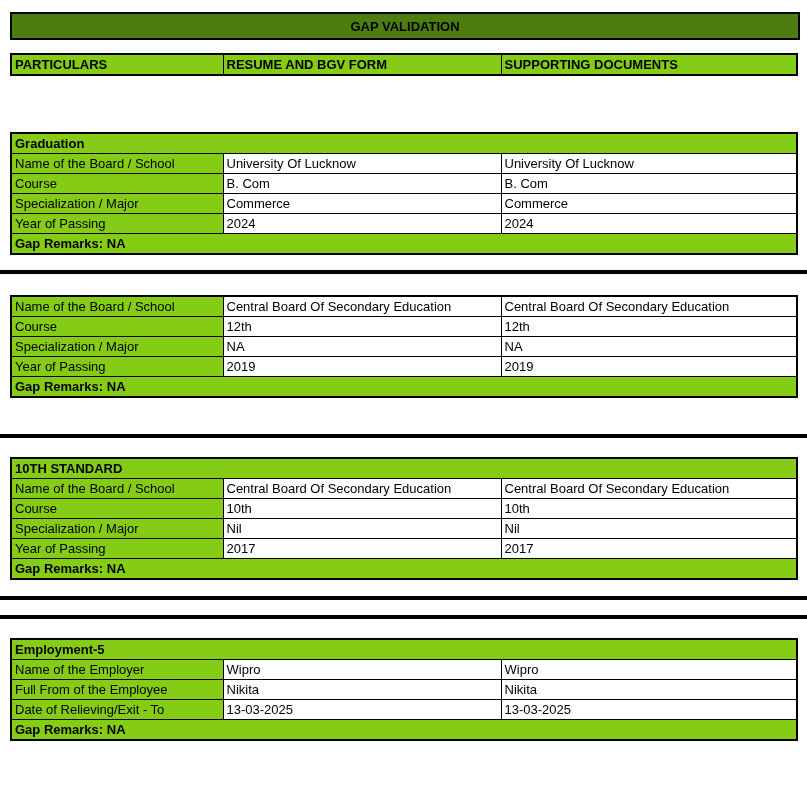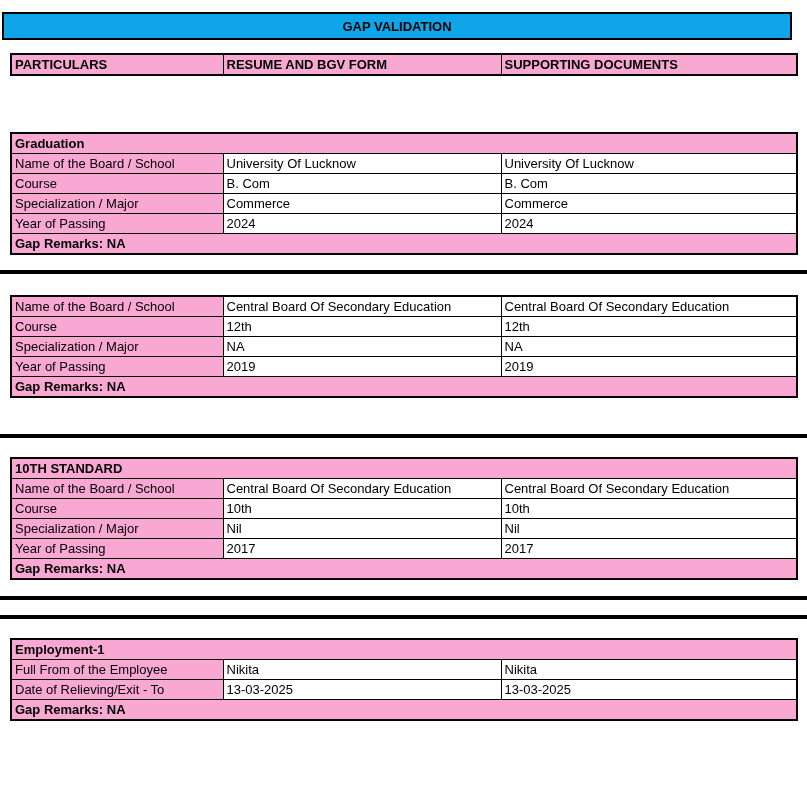--- a/index.html
+++ b/index.html
@@ -6,44 +6,44 @@
   body {
     width: 807px; height: 787px;
     background: #ffffff;
     font-family: "Liberation Sans", sans-serif;
     font-size: 13px;
     color: #000;
     position: relative;
     overflow: hidden;
   }
   .title-bar {
-    position: absolute; left: 2px; top: 12px;
+    position: absolute; left: 10px; top: 12px;
     width: 786px; height: 24px;
-    background: #0ea5e9;
+    background: #4d7c0f;
     border: 2px solid #000;
     display: flex; align-items: center; justify-content: center;
     font-weight: bold;
   }
   table.grid {
     position: absolute; left: 10px;
     width: 786px;
     border-collapse: collapse;
     table-layout: fixed;
     border: 2px solid #000;
   }
   table.grid td {
     border: 1px solid #000;
     height: 19px;
     padding: 0 3px;
     vertical-align: middle;
     white-space: nowrap;
     overflow: hidden;
     background: #ffffff;
   }
-  table.grid td.shaded { background: #f9a8d4; }
+  table.grid td.shaded { background: #84cc16; }
   table.grid td.bold { font-weight: bold; }
   .divider {
     position: absolute; left: 0;
     width: 807px; height: 4px;
     background: #000;
   }
   .c1 { width: 212px; } .c2 { width: 278px; } .c3 { width: 296px; }
 </style>
 </head>
 <body>
@@ -178,21 +178,26 @@
 <div class="divider" style="top:615px;"></div>
 
 <table class="grid" style="top:638px;">
   <colgroup>
       <col class="c1">
       <col class="c2">
       <col class="c3">
     </colgroup>
   <tbody>
       <tr>
-    <td colspan="3" class="shaded bold">Employment-1</td>
+    <td colspan="3" class="shaded bold">Employment-5</td>
+  </tr>
+  <tr>
+    <td class="shaded">Name of the Employer</td>
+    <td>Wipro</td>
+    <td>Wipro</td>
   </tr>
   <tr>
     <td class="shaded">Full From of the Employee</td>
     <td>Nikita</td>
     <td>Nikita</td>
   </tr>
   <tr>
     <td class="shaded">Date of Relieving/Exit - To</td>
     <td>13-03-2025</td>
     <td>13-03-2025</td>

